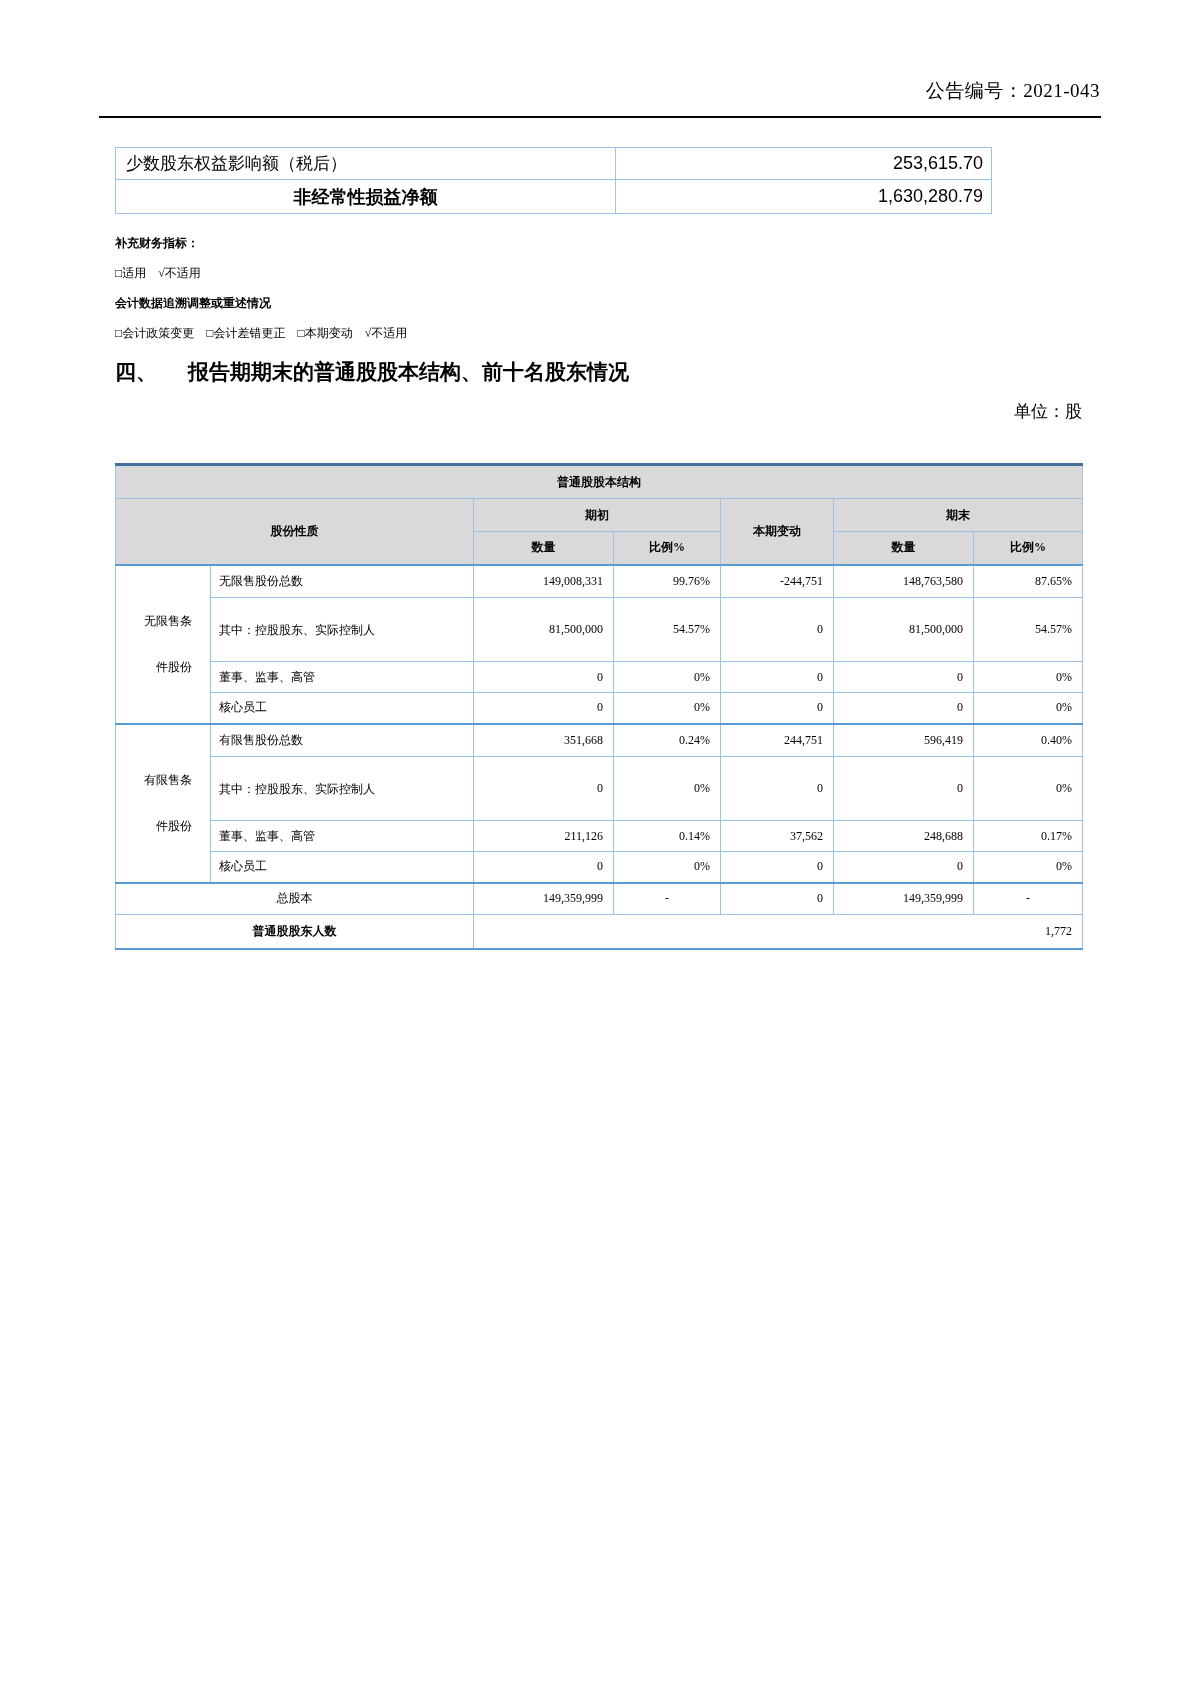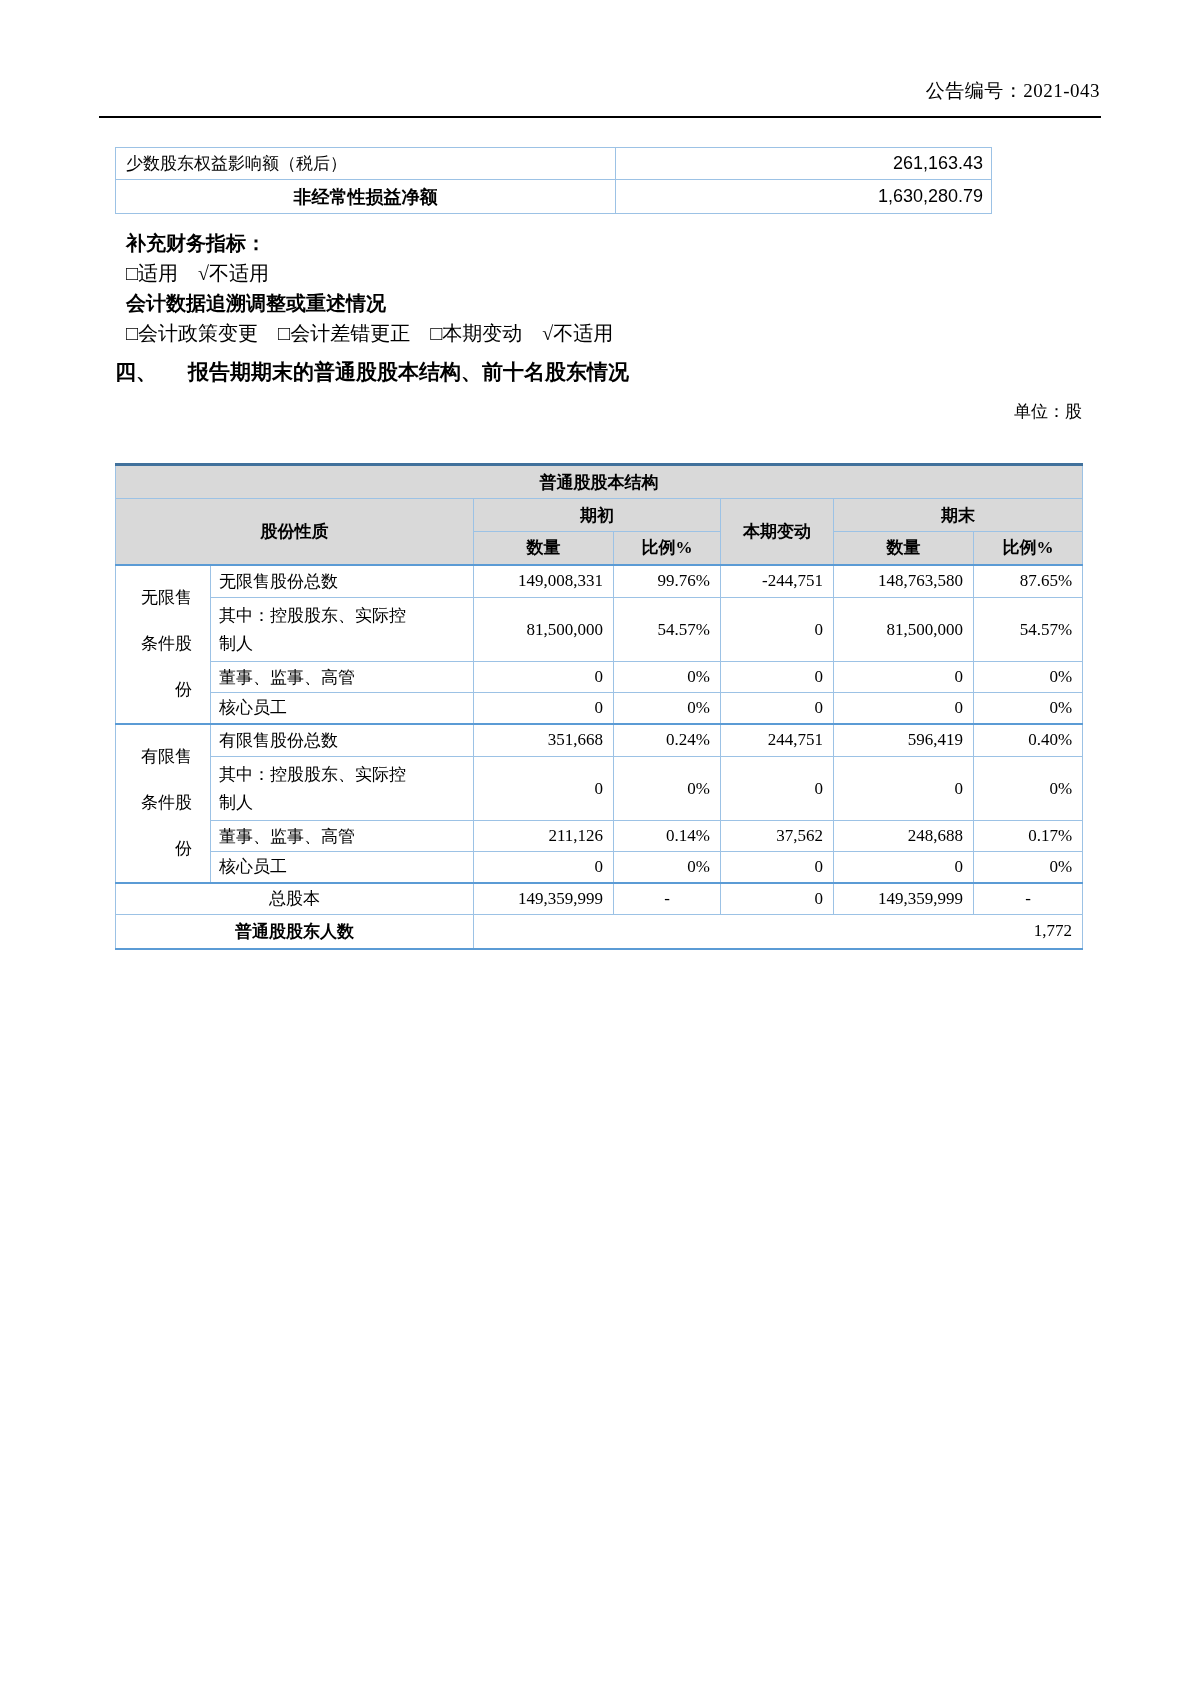--- a/index.html
+++ b/index.html
@@ -43,22 +43,22 @@
     text-align:right; padding-right:8px;
     font-family:"Liberation Sans","DejaVu Sans",sans-serif;
     font-size:18px;
   }
   .top-table .bold{ font-weight:normal; }
   .top-table tr.r1{ height:32px; }
   .top-table tr.r2{ height:34px; }
   
   .supplement{
     position:absolute;
-    top:228px; left:126px; right:100px;
-    font-size:20px;
+    top:228px; left:115px; right:100px;
+    font-size:12px;
     line-height:30px;
   }
   .supplement .bold-line{ font-weight:bold; }
   
   .section-heading{
     position:absolute;
     top:358px; left:115px;
     font-size:21px;
     font-weight:bold;
     display:flex;
@@ -70,21 +70,21 @@
     top:400px; right:118px;
     font-size:17px;
   }
   
   .cap-table{
     position:absolute;
     top:463px; left:115px;
     width:967px;
     border-collapse:collapse;
     table-layout:fixed;
-    font-size:17px;
+    font-size:12px;
   }
   .cap-table td{
     border:1px solid #9cc2e5;
     padding:0 8px;
     vertical-align:middle;
   }
   .cap-table .hdr{
     background:#d9d9d9;
     font-weight:bold;
     text-align:center;
@@ -122,21 +122,21 @@
   <div class="header-rule"></div>
 
   <table class="top-table">
     <colgroup>
         <col style="width:500px">
         <col style="width:376px">
       </colgroup>
     <tbody>
         <tr class="r1">
       <td class="lbl">少数股东权益影响额（税后）</td>
-      <td class="val">261,163.43</td>
+      <td class="val">253,615.70</td>
     </tr>
     <tr class="r2">
       <td class="lbl-bold">非经常性损益净额</td>
       <td class="val bold">1,630,280.79</td>
     </tr>
   </tbody>
     </table>
 
   <div class="supplement">
     <div class="bold-line">补充财务指标：</div>

